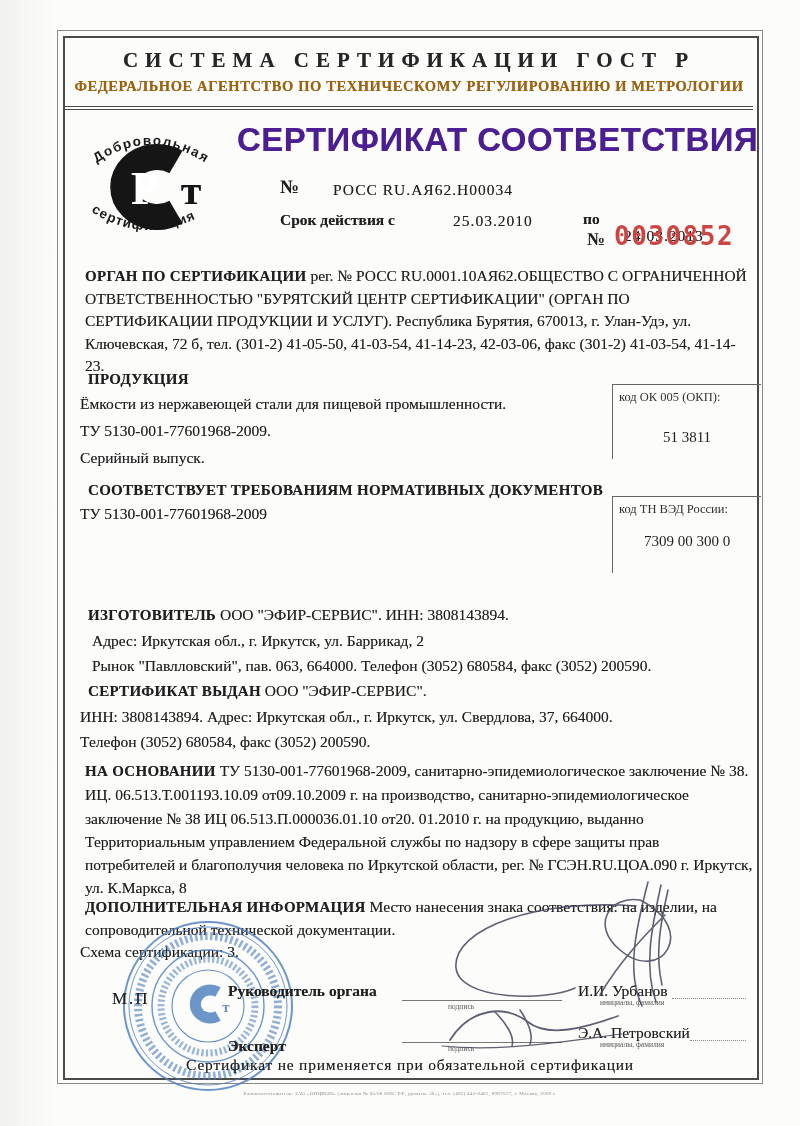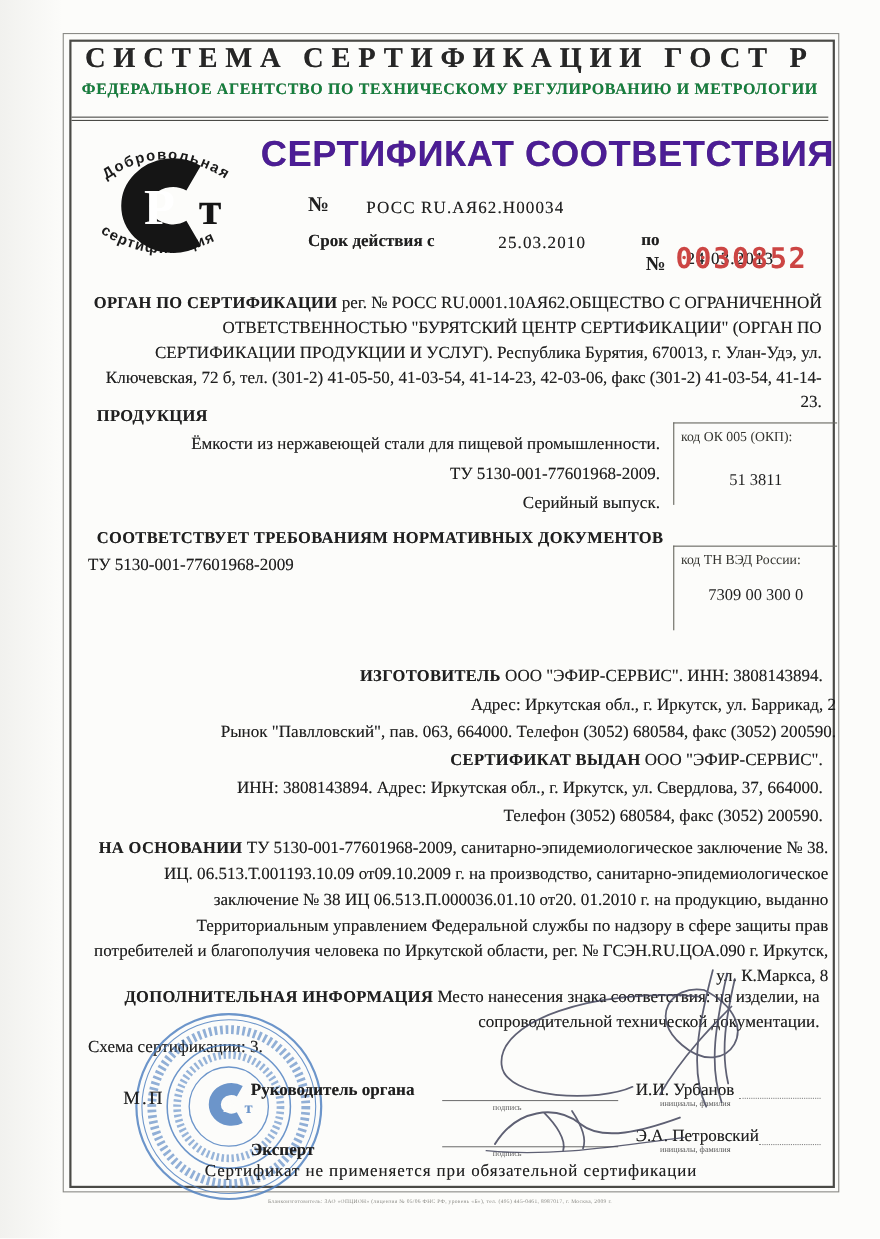--- a/index.html
+++ b/index.html
@@ -10,30 +10,30 @@
     color:#1f1f1f;
   }
   .page::before{
     content:"";position:absolute;left:0;top:0;width:57px;height:100%;
     background:linear-gradient(90deg,#f1f1ee,#fcfcfa);
   }
   .abs{position:absolute;}
   .frame-outer{left:57px;top:30px;width:704px;height:1052px;border:1px solid #8a8a86;}
   .frame-inner{left:63px;top:36px;width:692px;height:1040px;border:2px solid #4a4a46;}
   .header-band{left:65px;top:38px;width:688px;height:68px;border-bottom:4px double #4a4a46;text-align:center;}
-  .hline1{margin-top:0;font-size:26px;font-weight:bold;letter-spacing:7px;color:#262626;}
-  .hline2{margin-top:5px;font-size:14.5px;font-weight:bold;letter-spacing:0.6px;color:#15803d;}
+  .hline1{margin-top:10px;font-size:21px;font-weight:bold;letter-spacing:7px;color:#262626;}
+  .hline2{margin-top:5px;font-size:14.5px;font-weight:bold;letter-spacing:0.6px;color:#a16207;}
   .title{left:237px;top:121px;font-family:"Liberation Sans","DejaVu Sans",sans-serif;
     font-size:33px;font-weight:bold;letter-spacing:0.5px;white-space:nowrap;color:#4c1d95;}
   .serif15{font-size:15.5px;}
   .bold{font-weight:bold;}
   .lsp1{letter-spacing:1px;}
   .redno{font-family:"DejaVu Sans Mono",monospace;font-size:26px;font-weight:bold;
     color:#cc4543;letter-spacing:1.5px;}
-  .para{font-size:15.5px;line-height:22.6px;text-align:right;}
+  .para{font-size:15.5px;line-height:22.6px;text-align:left;}
   .label{font-weight:bold;font-size:15px;letter-spacing:0.3px;}
   .codebox{border-top:1px solid #66665f;border-left:1px solid #66665f;padding:5px 6px;}
   .codebox .cb-label{font-size:12.5px;color:#33332e;}
   .codebox .cb-value{font-size:15px;text-align:center;}
   .sigline{border-bottom:1px solid #777;height:1px;}
   .tiny{font-size:7.5px;color:#555;}
   .dots{border-bottom:1px dotted #888;height:1px;}
   .note{font-size:15.5px;letter-spacing:0.8px;text-align:center;}
   .fineprint{font-size:5px;color:#8b8b86;text-align:center;letter-spacing:0.3px;}
   .inktext{text-shadow:0 0 0.5px rgba(20,20,20,0.5);}

